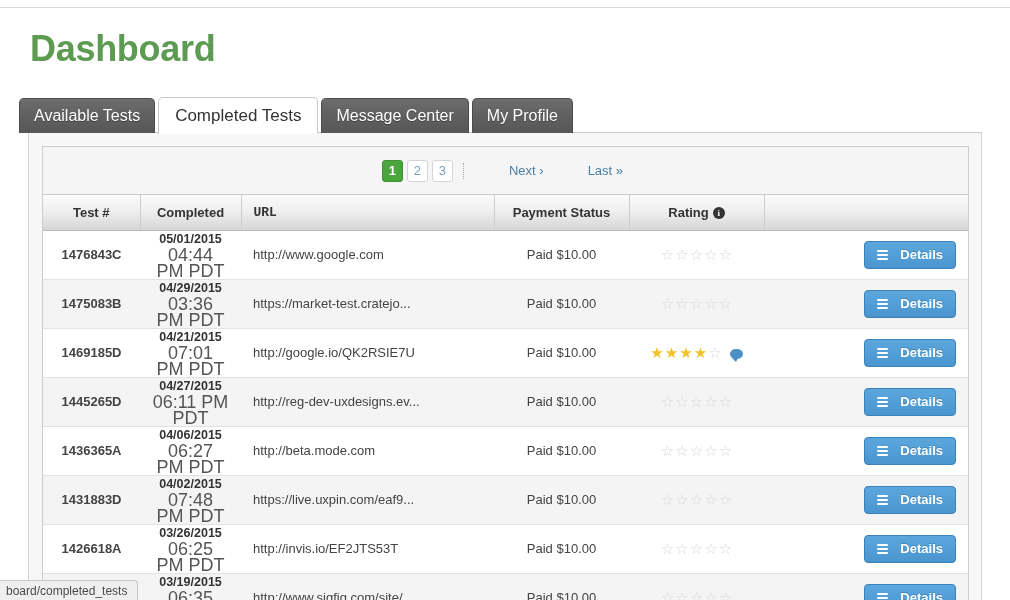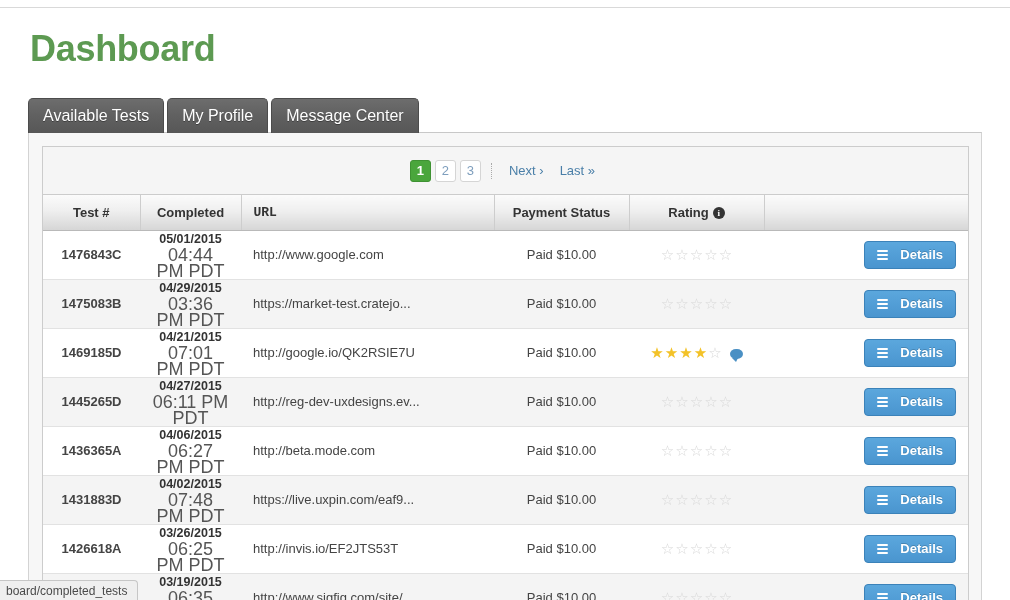--- a/index.html
+++ b/index.html
@@ -40,21 +40,21 @@
     font-size: 36px;
     font-weight: bold;
     color: #5d9a52;
     letter-spacing: -0.3px;
     line-height: 42px;
   }
 
   
   .tabs {
     position: absolute;
-    left: 28px;
+    left: 19px;
     top: 90px;
     display: flex;
     align-items: flex-end;
     height: 35px;
     z-index: 5;
   }
   .tab {
     height: 35px;
     box-sizing: border-box;
     padding: 0 14px;
@@ -149,20 +149,21 @@
     height: 16px;
     border-left: 1px dotted #aaaaaa;
     margin: 0 6px;
   }
   .pg-link {
     font-size: 13px;
     color: #4a7fa8;
     cursor: pointer;
     padding: 0 6px;
     white-space: nowrap;
+    margin-left: 28px;
   }
 
   
   table.grid {
     width: 100%;
     border-collapse: collapse;
     table-layout: fixed;
   }
   table.grid thead th {
     height: 35px;
@@ -324,25 +325,28 @@
 <div class="top-chrome"></div>
 
 <div class="page">
 
   <div class="page-title">Dashboard</div>
 
   <div class="tabs" id="tab-bar">
       <div class="tab">
         <span>Available Tests</span>
       </div>
-      <div class="tab">
-        <span>My Profile</span>
+      <div class="tab active">
+        <span>Completed Tests</span>
       </div>
       <div class="tab">
         <span>Message Center</span>
+      </div>
+      <div class="tab">
+        <span>My Profile</span>
       </div>
     </div>
 
   <div class="panel">
     <div class="inner-box">
 
       <div class="pager">
         <div class="pager-inner" id="pager-inner">
             <div class="pg-num current">1</div>
             <div class="pg-num">2</div>

